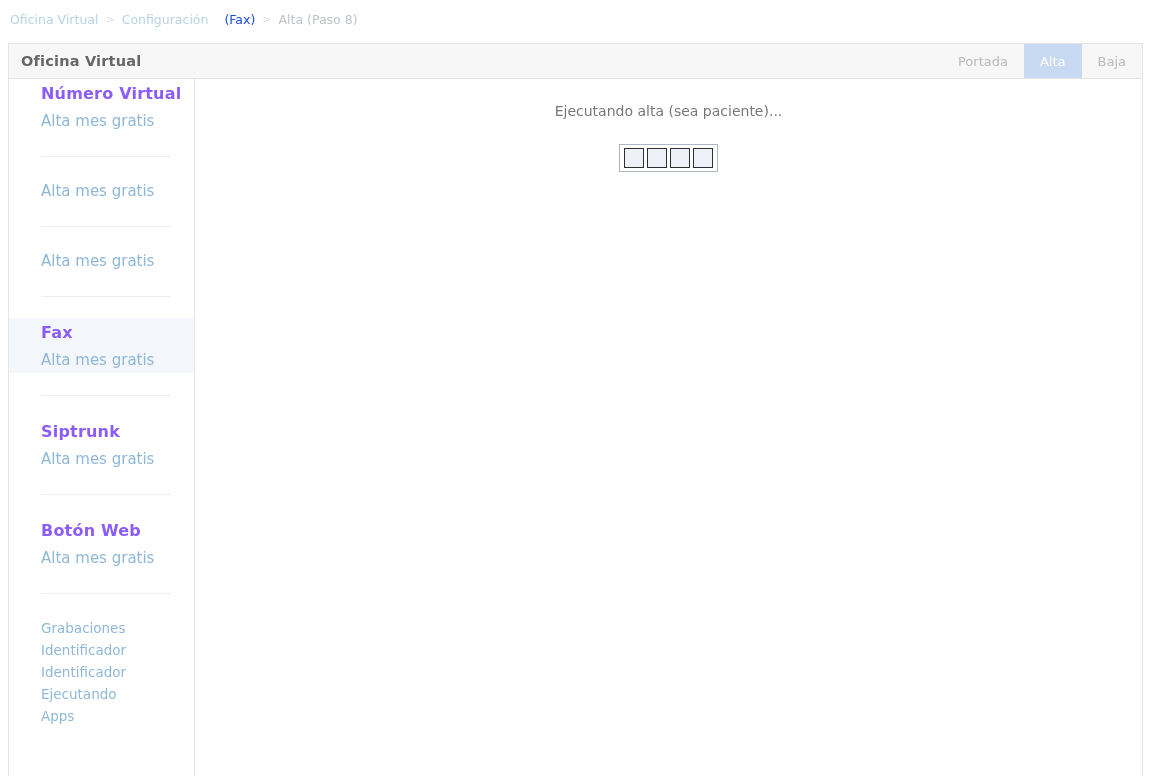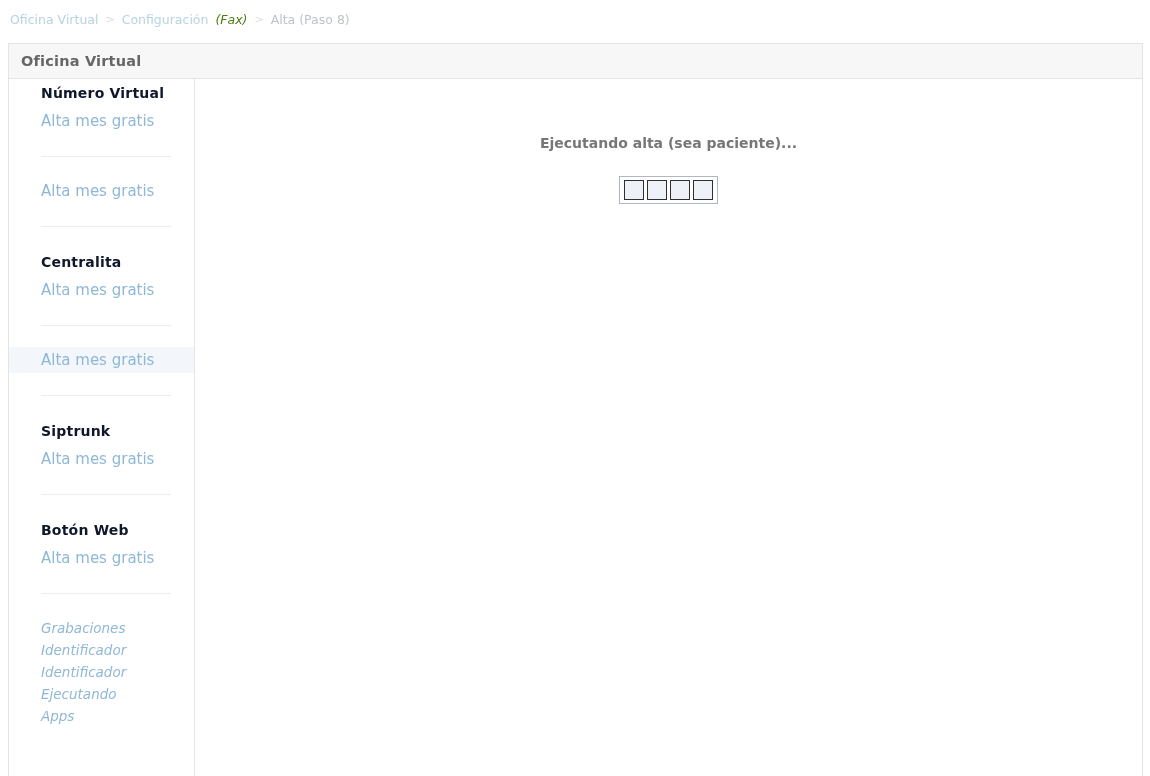--- a/index.html
+++ b/index.html
@@ -33,23 +33,22 @@
   }
   .bc-sep {
     color: #d8dde2;
     margin: 0 7px;
     font-size: 11px;
   }
   .bc-current {
     color: #bfc4c9;
   }
   .bc-paren {
-    color: #4d7c0f;
-    margin-left: 7px;
-    font-style: italic;
+    color: #1d4ed8;
+    margin-left: 16px;
   }
 
   
   .panel {
     position: absolute;
     left: 8px;
     top: 43px;
     width: 1135px;
     height: 733px;
     border: 1px solid #e4e4e4;
@@ -110,22 +109,22 @@
     background: #ffffff;
     flex: 0 0 186px;
   }
   .nav-group {
     position: relative;
   }
   .nav-group.selected {
     background: #f3f6fa;
   }
   .nav-title {
-    font-size: 14px;
-    color: #0f172a;
+    font-size: 16px;
+    color: #8b5cf6;
     font-weight: bold;
     padding: 0 0 0 32px;
     height: 29px;
     line-height: 29px;
     letter-spacing: 0.2px;
   }
   .nav-sub {
     display: block;
     font-size: 15px;
     color: #8fb8d6;
@@ -145,35 +144,33 @@
     padding-left: 32px;
     padding-top: 2px;
   }
   .extra-link {
     display: block;
     font-size: 13.5px;
     color: #8fb8d6;
     line-height: 22px;
     text-decoration: none;
     cursor: pointer;
-    font-style: italic;
   }
 
   
   .content {
     flex: 1 1 auto;
     position: relative;
     background: #ffffff;
   }
   .status-text {
     text-align: center;
-    margin-top: 56px;
+    margin-top: 24px;
     font-size: 14px;
     color: #777777;
-    font-weight: bold;
   }
   .loader-wrap {
     display: flex;
     justify-content: center;
     margin-top: 25px;
   }
   .loader {
     display: flex;
     align-items: center;
     border: 1px solid #aeb7c6;
@@ -199,44 +196,49 @@
   <a class="bc-link">Configuración</a>
   <span class="bc-paren">(Fax)</span>
   <span class="bc-sep">&gt;</span>
   <span class="bc-current">Alta (Paso 8)</span>
 </div>
 
 <div class="panel">
 
   <div class="panel-header">
     <div class="panel-title">Oficina Virtual</div>
+    <div class="tabs">
+      <div class="tab">Portada</div>
+      <div class="tab active">Alta</div>
+      <div class="tab">Baja</div>
+    </div>
   </div>
 
   <div class="body-split">
 
     <div class="sidebar">
 
       <div class="nav-group">
         <div class="nav-title">Número Virtual</div>
         <a class="nav-sub">Alta mes gratis</a>
       </div>
       <div class="nav-divider"></div>
 
       <div class="nav-group">
         <a class="nav-sub">Alta mes gratis</a>
       </div>
       <div class="nav-divider"></div>
 
       <div class="nav-group">
-        <div class="nav-title">Centralita</div>
         <a class="nav-sub">Alta mes gratis</a>
       </div>
       <div class="nav-divider"></div>
 
       <div class="nav-group selected">
+        <div class="nav-title">Fax</div>
         <a class="nav-sub">Alta mes gratis</a>
       </div>
       <div class="nav-divider"></div>
 
       <div class="nav-group">
         <div class="nav-title">Siptrunk</div>
         <a class="nav-sub">Alta mes gratis</a>
       </div>
       <div class="nav-divider"></div>
 

